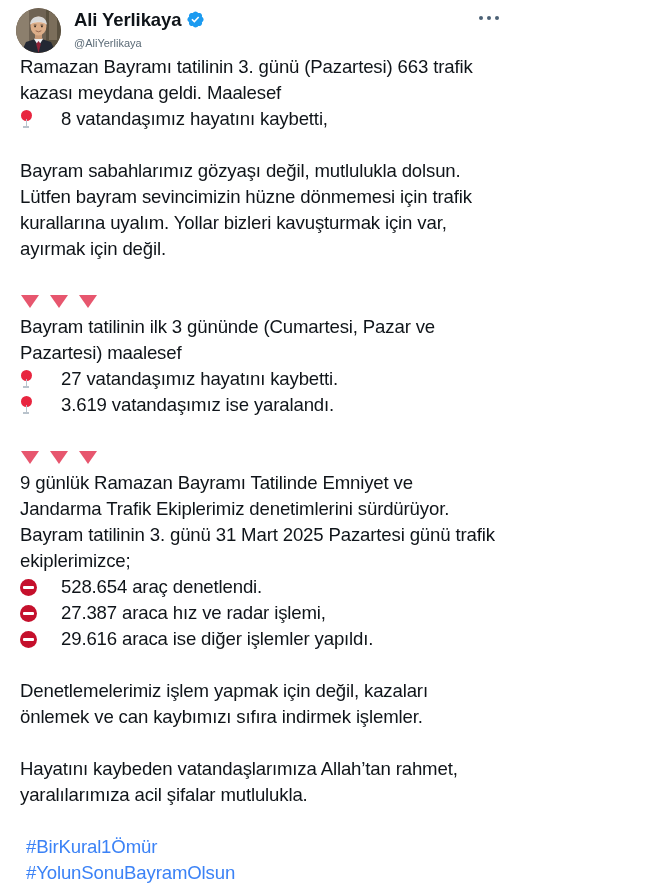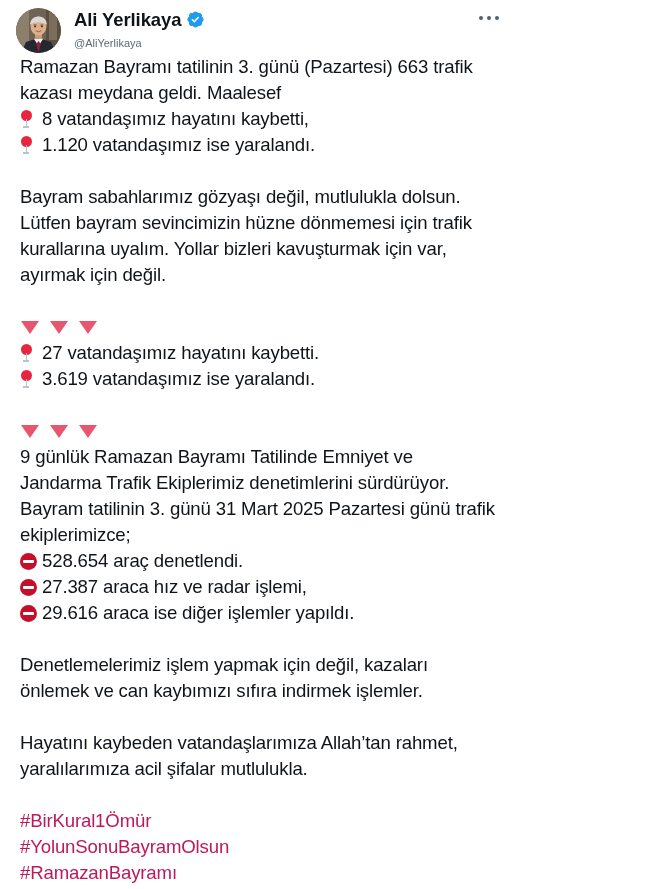--- a/index.html
+++ b/index.html
@@ -112,20 +112,21 @@
   }
   .gap {
     height: 26px;
   }
 
   
   .bline {
     display: flex;
     align-items: center;
     line-height: 26px;
+    gap: 19px;
   }
   .bline .marker {
     flex: 0 0 auto;
     width: 22px;
     display: flex;
     align-items: center;
     justify-content: flex-start;
     height: 26px;
   }
   .bline .btext {
@@ -196,23 +197,24 @@
   }
   .tri {
     width: 0;
     height: 0;
     border-left: 9px solid transparent;
     border-right: 9px solid transparent;
     border-top: 13px solid #e7566e;
   }
 
   .hashtag {
-    color: #be185d;
+    color: #3b82f6;
     display: block;
     line-height: 26px;
+    margin-left: 6px;
   }
 </style>
 </head>
 <body>
 
 <div class="tweet">
 
   <div class="header">
 
     <div class="avatar">
@@ -274,53 +276,45 @@
       <p class="para">Ramazan Bayramı tatilinin 3. günü (Pazartesi) 663 trafik kazası meydana geldi. Maalesef</p>
       <div class="bline">
         <span class="marker">
           <span class="pin">
             <span class="head"></span>
             <span class="needle"></span>
           </span>
         </span>
         <span class="btext">8 vatandaşımız hayatını kaybetti,</span>
       </div>
+      <div class="gap"></div>
+      <p class="para">Bayram sabahlarımız gözyaşı değil, mutlulukla dolsun. Lütfen bayram sevincimizin hüzne dönmemesi için trafik kurallarına uyalım. Yollar bizleri kavuşturmak için var, ayırmak için değil.</p>
+      <div class="gap"></div>
+      <div class="tri-row">
+        <span class="tri"></span>
+        <span class="tri"></span>
+        <span class="tri"></span>
+      </div>
+      <p class="para">Bayram tatilinin ilk 3 gününde (Cumartesi, Pazar ve Pazartesi) maalesef</p>
       <div class="bline">
         <span class="marker">
           <span class="pin">
             <span class="head"></span>
             <span class="needle"></span>
           </span>
         </span>
-        <span class="btext">1.120 vatandaşımız ise yaralandı.</span>
-      </div>
-      <div class="gap"></div>
-      <p class="para">Bayram sabahlarımız gözyaşı değil, mutlulukla dolsun. Lütfen bayram sevincimizin hüzne dönmemesi için trafik kurallarına uyalım. Yollar bizleri kavuşturmak için var, ayırmak için değil.</p>
-      <div class="gap"></div>
-      <div class="tri-row">
-        <span class="tri"></span>
-        <span class="tri"></span>
-        <span class="tri"></span>
+        <span class="btext">27 vatandaşımız hayatını kaybetti.</span>
       </div>
       <div class="bline">
         <span class="marker">
           <span class="pin">
             <span class="head"></span>
             <span class="needle"></span>
           </span>
         </span>
-        <span class="btext">27 vatandaşımız hayatını kaybetti.</span>
-      </div>
-      <div class="bline">
-        <span class="marker">
-          <span class="pin">
-            <span class="head"></span>
-            <span class="needle"></span>
-          </span>
-        </span>
         <span class="btext">3.619 vatandaşımız ise yaralandı.</span>
       </div>
       <div class="gap"></div>
       <div class="tri-row">
         <span class="tri"></span>
         <span class="tri"></span>
         <span class="tri"></span>
       </div>
       <p class="para">9 günlük Ramazan Bayramı Tatilinde Emniyet ve Jandarma Trafik Ekiplerimiz denetimlerini sürdürüyor. Bayram tatilinin 3. günü 31 Mart 2025 Pazartesi günü trafik ekiplerimizce;</p>
       <div class="bline">

